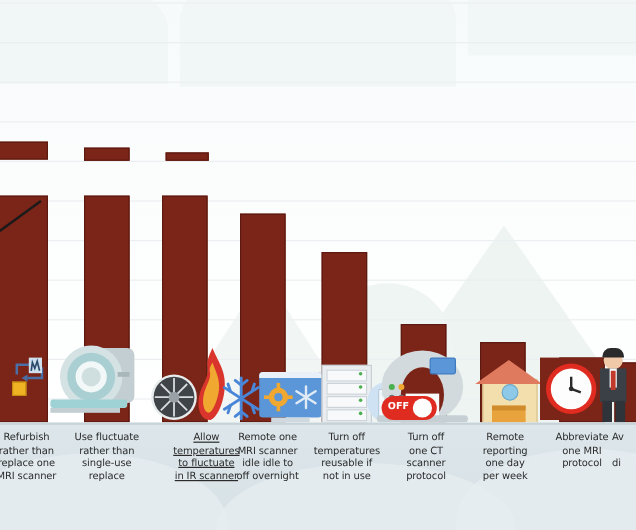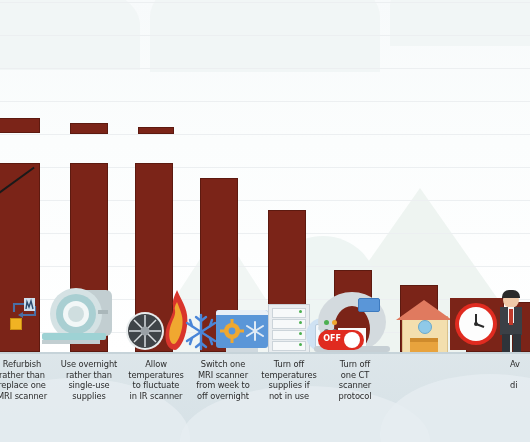--- a/index.html
+++ b/index.html
@@ -247,49 +247,61 @@
     <div class="band-wave" style="left:380px;top:22px;width:220px;height:120px;"></div>
 
     <div class="labels">
       <div class="lbl" style="left:-16px;width:76px;">
         <div>Refurbish</div>
         <div>rather than</div>
         <div>replace one</div>
         <div>MRI scanner</div>
       </div>
       <div class="lbl" style="left:52px;width:74px;">
-        <div>Use overnight</div>
+        <div>Use fluctuate</div>
         <div>rather than</div>
         <div>single-use</div>
-        <div>supplies</div>
-      </div>
-      <div class="lbl" style="left:118px;width:76px;">
+        <div>replace</div>
+      </div>
+      <div class="lbl" style="left:134px;width:76px;text-decoration:underline;">
         <div>Allow</div>
         <div>temperatures</div>
         <div>to fluctuate</div>
         <div>in IR scanner</div>
       </div>
       <div class="lbl" style="left:184px;width:78px;">
-        <div>Switch one</div>
+        <div>Remote one</div>
         <div>MRI scanner</div>
-        <div>from week to</div>
+        <div>idle idle to</div>
         <div>off overnight</div>
       </div>
       <div class="lbl" style="left:250px;width:78px;">
         <div>Turn off</div>
         <div>temperatures</div>
-        <div>supplies if</div>
+        <div>reusable if</div>
         <div>not in use</div>
       </div>
       <div class="lbl" style="left:320px;width:70px;">
         <div>Turn off</div>
         <div>one CT</div>
         <div>scanner</div>
         <div>protocol</div>
       </div>
+      <div class="lbl" style="left:386px;width:70px;">
+        <div>Remote</div>
+        <div>reporting</div>
+        <div>one day</div>
+        <div>per week</div>
+      </div>
+      <div class="lbl" style="left:450px;width:70px;">
+        <div>Abbreviate</div>
+        <div>one MRI</div>
+        <div>protocol</div>
+        <div></div>
+      </div>
       <div class="lbl" style="left:510px;width:40px;text-align:left;">
         <div>Av</div>
         <div style="height:10.6px;"></div>
         <div>di</div>
       </div>
     </div>
   </div>
 
 </div>
 

